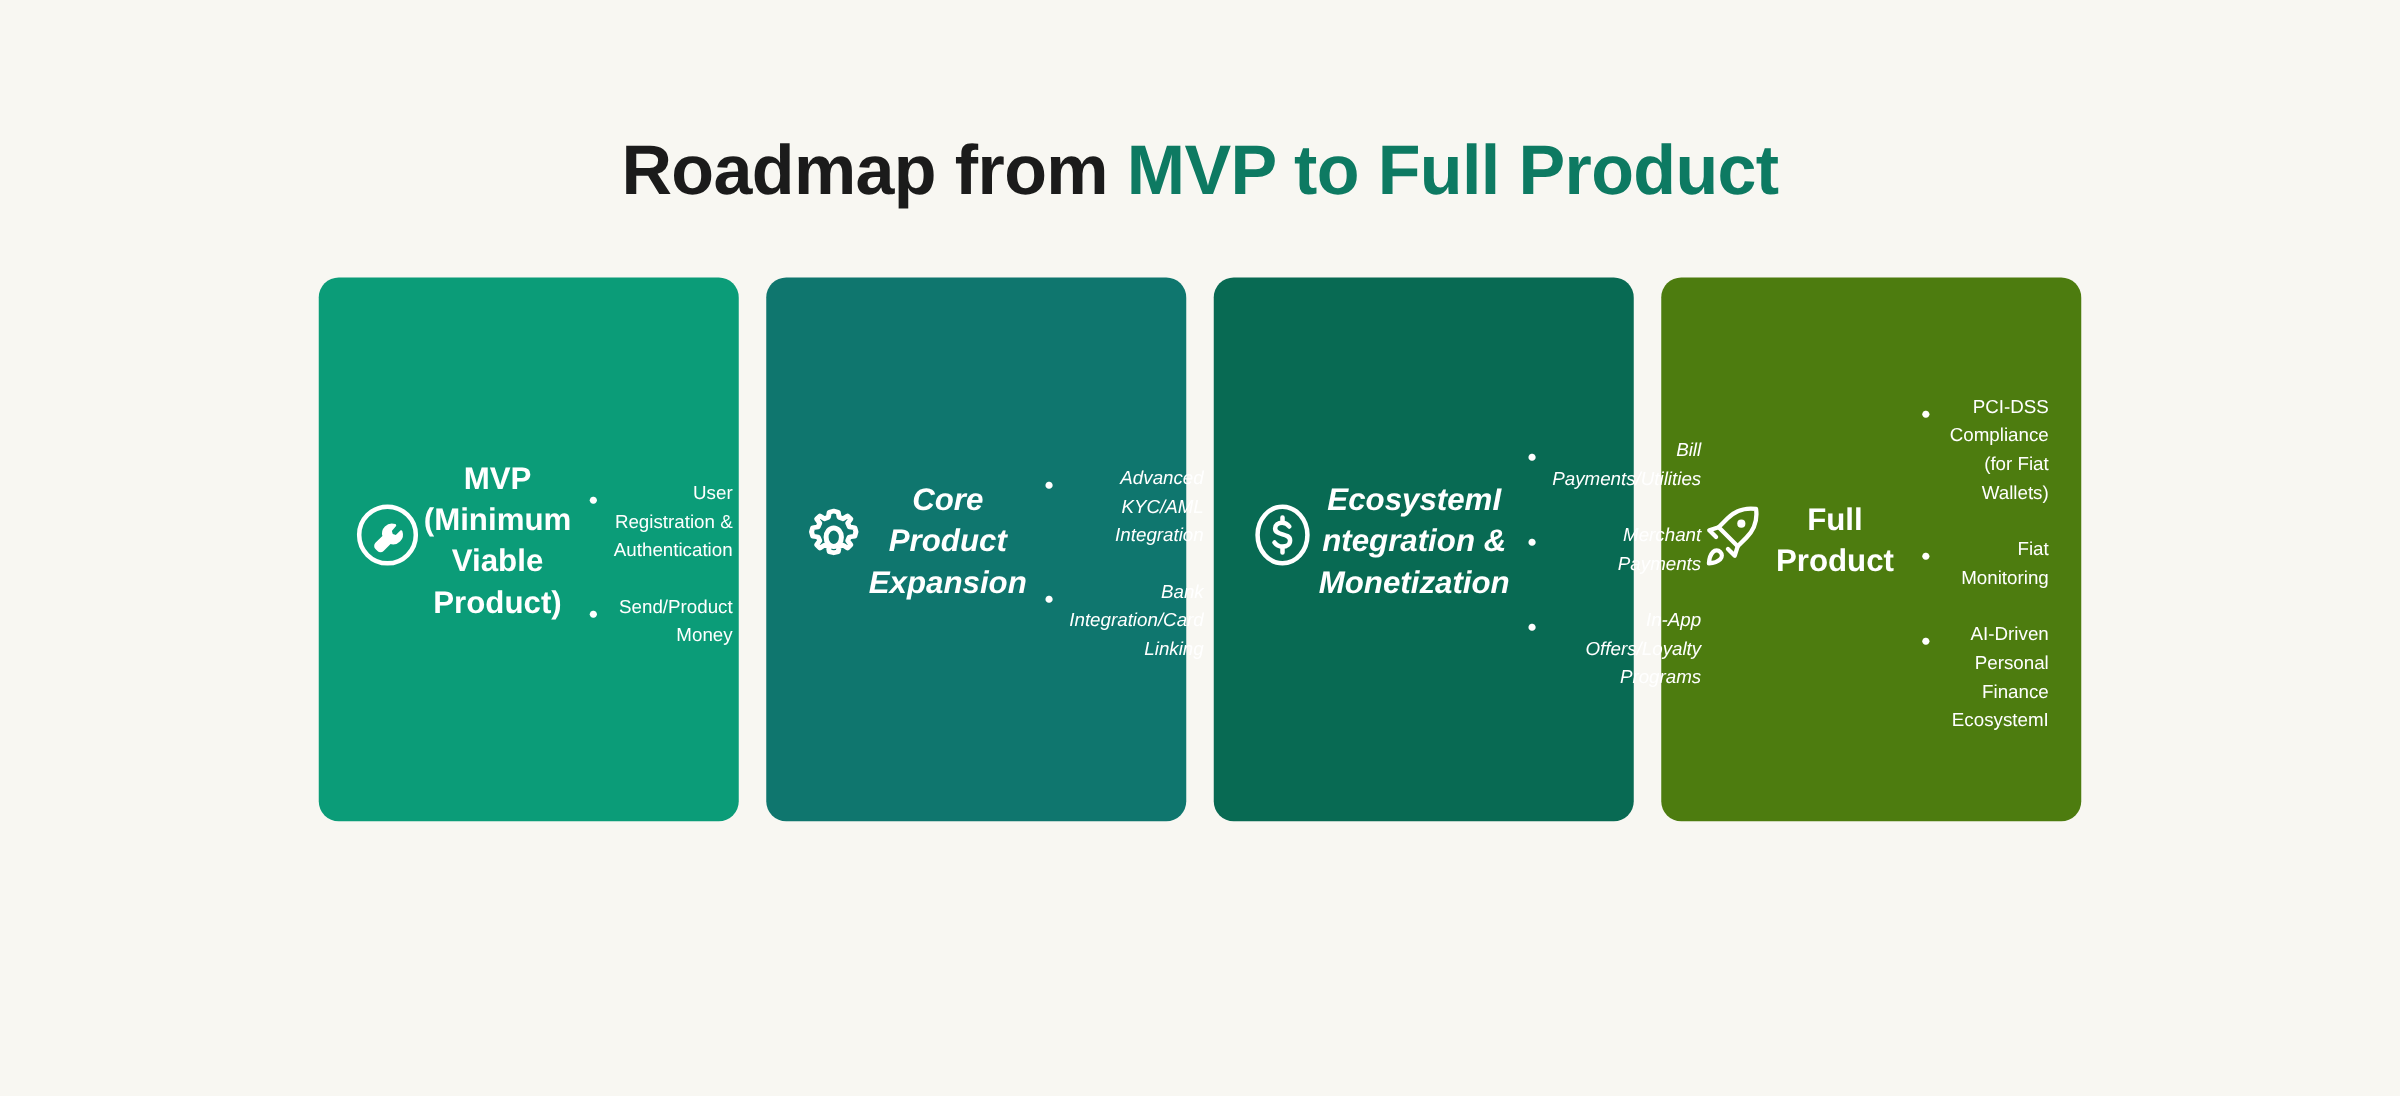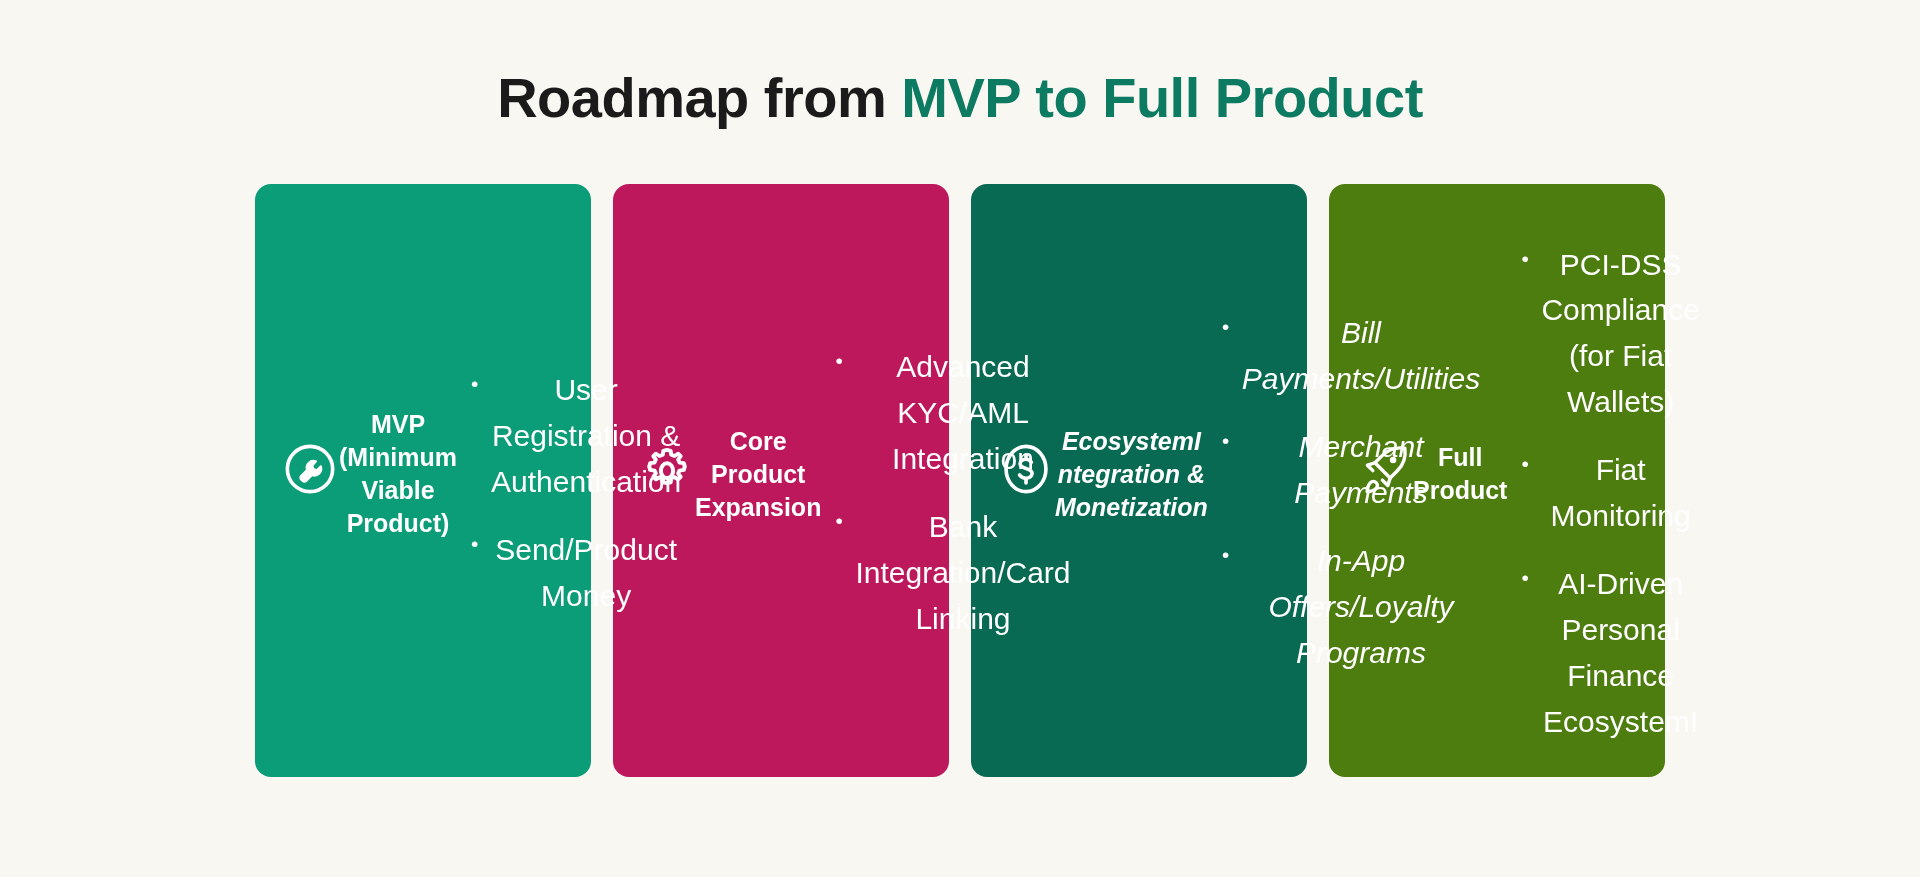--- a/index.html
+++ b/index.html
@@ -13,21 +13,21 @@
   body {
     background: #f8f7f2;
     font-family: "Liberation Sans", sans-serif;
     display: flex;
     flex-direction: column;
     align-items: center;
   }
 
   
   .page-title {
-    margin-top: 67px;
+    margin-top: 105px;
     font-size: 56px;
     font-weight: bold;
     letter-spacing: -0.5px;
     line-height: 1.1;
     white-space: nowrap;
     text-align: center;
   }
   .title-dark  { color: #1b1b1b; }
   .title-accent{ color: #0d7a62; }
 
@@ -70,24 +70,24 @@
 
   .card-list {
     list-style: none;
     width: 100%;
     padding-left: 10px;
   }
 
   .card-list li {
     position: relative;
     padding-left: 24px;
-    font-size: 30px;
+    font-size: 15px;
     line-height: 1.53;
     margin-bottom: 2px;
-    text-align: center;
+    text-align: right;
     font-weight: 400;
     margin-top: 22px;
   }
   .card-list li::before {
     content: "\2022";
     position: absolute;
     left: 4px;
     top: 0;
     font-size: 21px;
     line-height: 1.6;
@@ -109,21 +109,21 @@
         <path d="M38.5 23.5a7.6 7.6 0 0 0-9.7 9.7l-6.6 6.6a2.6 2.6 0 0 0 0 3.7l1.8 1.8a2.6 2.6 0 0 0 3.7 0l6.6-6.6a7.6 7.6 0 0 0 9.7-9.7l-4.3 4.3-4-1.2-1.2-4 4-4.6z" fill="#ffffff" stroke-width="2.4" stroke-linejoin="round"></path>
       </svg>
     </div>
     <div class="card-title">MVP (Minimum Viable Product)</div>
     <ul class="card-list">
       <li>User Registration &amp; Authentication</li>
       <li>Send/Product Money</li>
     </ul>
   </div>
 
-  <div class="card" style="background-color: #be185d;">
+  <div class="card" style="background-color: #0f766e; font-style: italic;">
     <div class="card-icon">
       <svg width="56" height="56" viewBox="0 0 64 64" fill="none" stroke="#ffffff" stroke-width="4.6" stroke-linejoin="round">
         <path d="M32 6.5l4.1 1.1.8 4.9 3.6 1.5 4.1-2.8 3 3-2.8 4.1 1.5 3.6 4.9.8 1.1 4.1-1.1 4.1-4.9.8-1.5 3.6 2.8 4.1-3 3-4.1-2.8-3.6 1.5-.8 4.9-4.1 1.1-4.1-1.1-.8-4.9-3.6-1.5-4.1 2.8-3-3 2.8-4.1-1.5-3.6-4.9-.8-1.1-4.1 1.1-4.1 4.9-.8 1.5-3.6-2.8-4.1 3-3 4.1 2.8 3.6-1.5.8-4.9z" transform="translate(0,4) scale(1,0.94)"></path>
         <ellipse cx="32" cy="34" rx="7" ry="8.5"></ellipse>
       </svg>
     </div>
     <div class="card-title">Core Product Expansion</div>
     <ul class="card-list">
       <li>Advanced KYC/AML Integration</li>
       <li>Bank Integration/Card Linking</li>

